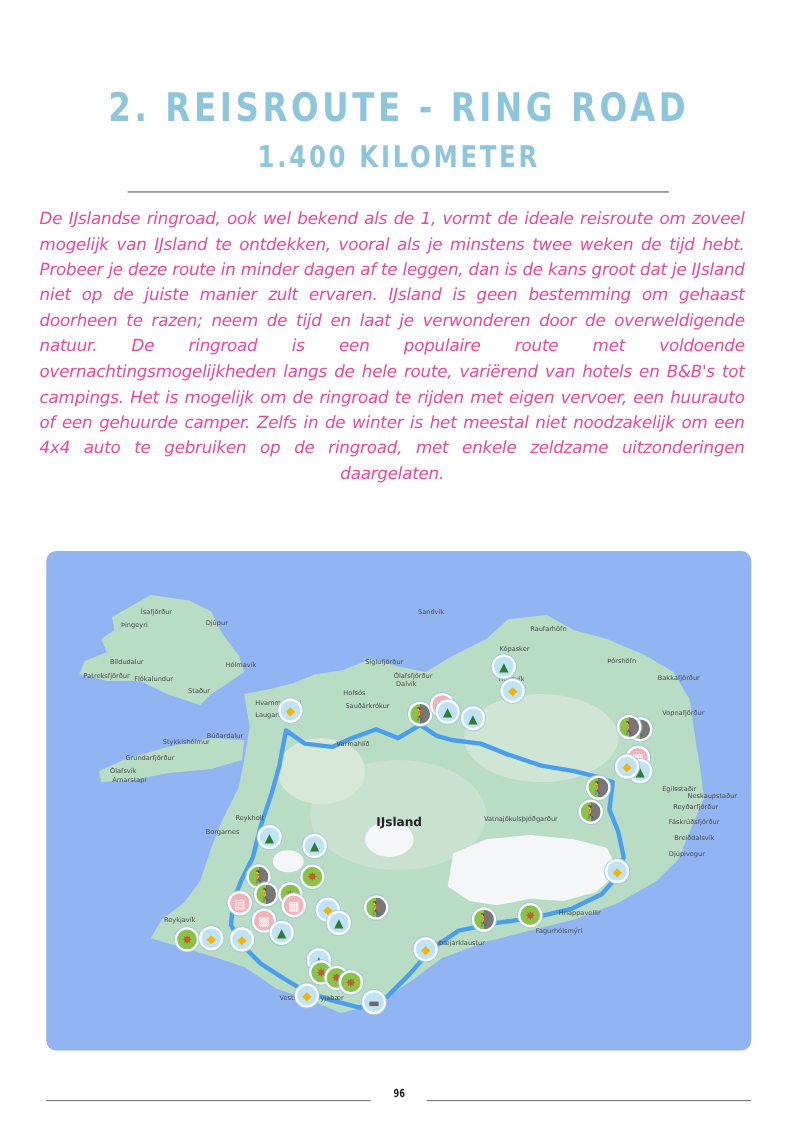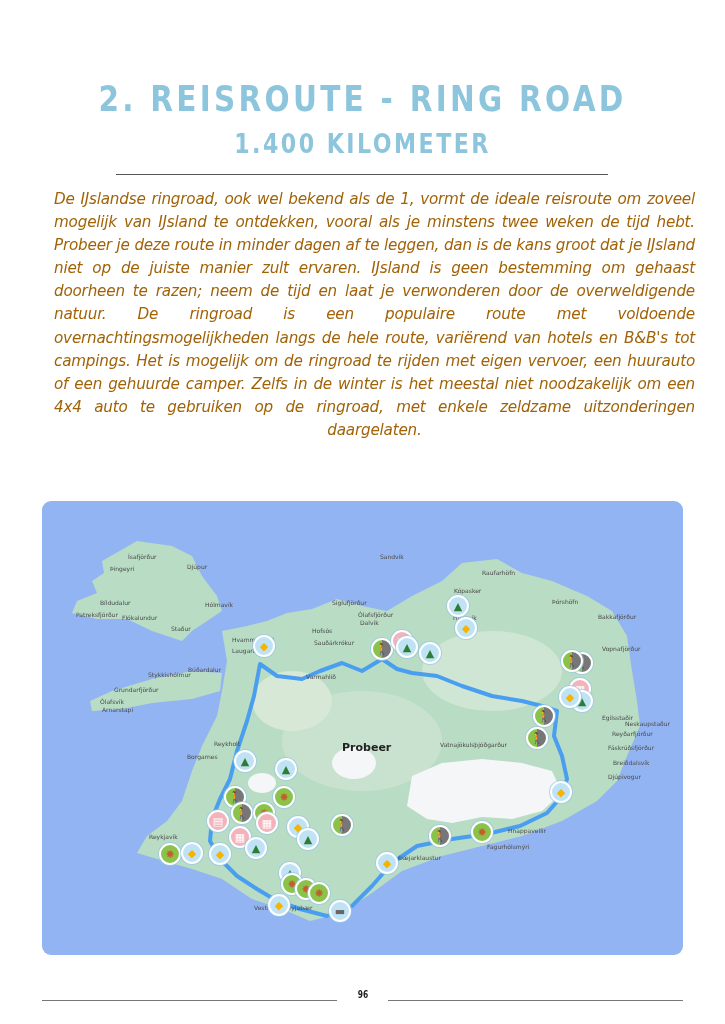--- a/index.html
+++ b/index.html
@@ -15,23 +15,23 @@
   .subtitle {
     position: absolute; left: 0; width: 725px; top: 128px;
     text-align: center; color: #8dc6dc;
     font-family: "DejaVu Sans", sans-serif; font-weight: bold;
     font-size: 27px; letter-spacing: 3px; transform: scaleX(0.82);
   }
   .title-rule {
     position: absolute; left: 116px; top: 174px; width: 492px; height: 1px; background: #555;
   }
   .body-text {
-    position: absolute; left: 54px; top: 188px; width: 641px;
+    position: absolute; left: 36px; top: 188px; width: 641px;
     font-family: "DejaVu Sans", sans-serif; font-style: italic;
-    font-size: 15.2px; line-height: 23.1px; color: #a16207;
+    font-size: 15.2px; line-height: 23.1px; color: #ec4899;
     text-align: justify; text-align-last: center;
     letter-spacing: -0.2px;
   }
 
   .map {
     position: absolute; left: 42px; top: 501px; width: 641px; height: 454px;
     background: #93b4f2; border-radius: 9px; overflow: hidden;
   }
   .map svg { position: absolute; left: 0; top: 0; }
   .map-label { position: absolute; font-size: 6px; color: #4a4a4a; font-family: "DejaVu Sans", sans-serif; white-space: nowrap; }
@@ -73,21 +73,21 @@
     <ellipse cx="320" cy="240" rx="80" ry="50" fill="#c9e2cf"></ellipse>
     <ellipse cx="450" cy="170" rx="70" ry="40" fill="#cfe6d4"></ellipse>
     <ellipse cx="250" cy="200" rx="40" ry="30" fill="#d8e8d6"></ellipse>
 
     <path d="M370,275 L400,262 L440,258 L480,262 L510,270 L520,292 L500,310 L470,318 L440,316 L410,322 L385,318 L365,305 Z" fill="#f4f6f8"></path>
     <ellipse cx="312" cy="262" rx="22" ry="16" fill="#f4f6f8"></ellipse>
     <ellipse cx="220" cy="282" rx="14" ry="10" fill="#f4f6f8"></ellipse>
 
     <path d="M218,163 L235,175 L260,178 L278,170 L300,162 L320,170 L340,158 L355,168 L370,172 L395,175 L420,185 L450,195 L480,200 L500,205 L515,210 L512,235 L520,255 L525,278 L520,295 L505,312 L478,325 L445,333 L410,338 L375,345 L350,362 L330,385 L310,405 L285,415 L258,408 L235,400 L215,388 L195,375 L178,358 L168,340 L170,318 L178,298 L188,278 L195,250 L205,220 L212,195 Z" fill="none" stroke="#4a9ef0" stroke-width="4" stroke-linejoin="round"></path>
   </svg>
-  <div class="map-country" style="left:300px; top:240px;">Probeer</div>
+  <div class="map-country" style="left:300px; top:240px;">IJsland</div>
 <div class="map-label" style="left: 338px; top: 52px;">Sandvik</div>
     <div class="map-label" style="left: 440px; top: 68px;">Raufarhöfn</div>
     <div class="map-label" style="left: 412px; top: 86px;">Kópasker</div>
     <div class="map-label" style="left: 510px; top: 97px;">Þórshöfn</div>
     <div class="map-label" style="left: 556px; top: 112px;">Bakkafjörður</div>
     <div class="map-label" style="left: 290px; top: 98px;">Siglufjörður</div>
     <div class="map-label" style="left: 316px; top: 110px;">Ólafsfjörður</div>
     <div class="map-label" style="left: 318px; top: 118px;">Dalvík</div>
     <div class="map-label" style="left: 411px; top: 113px;">Húsavík</div>
     <div class="map-label" style="left: 270px; top: 126px;">Hofsós</div>

